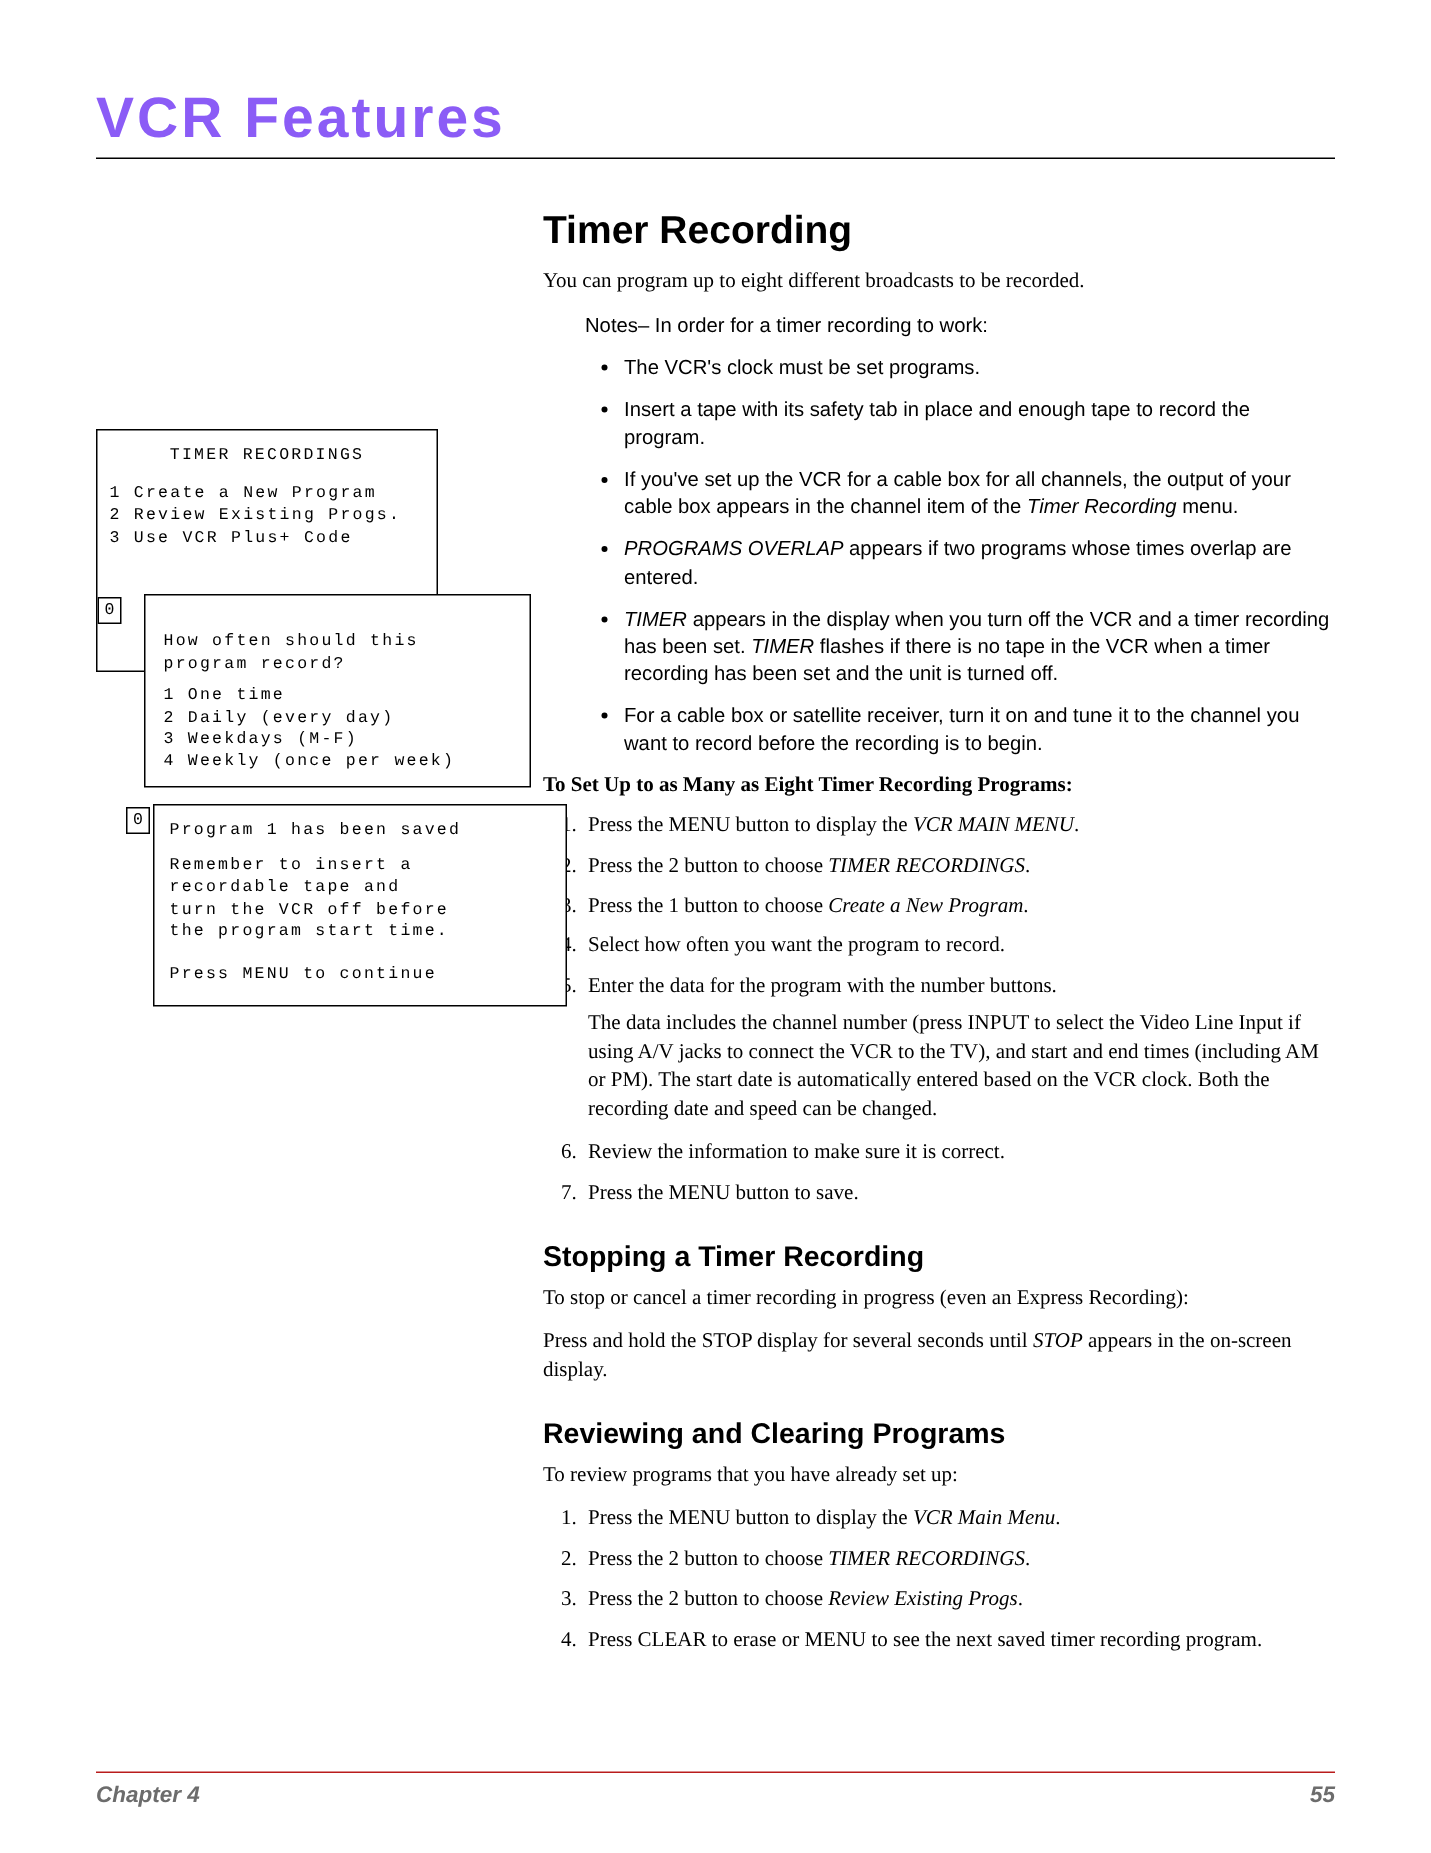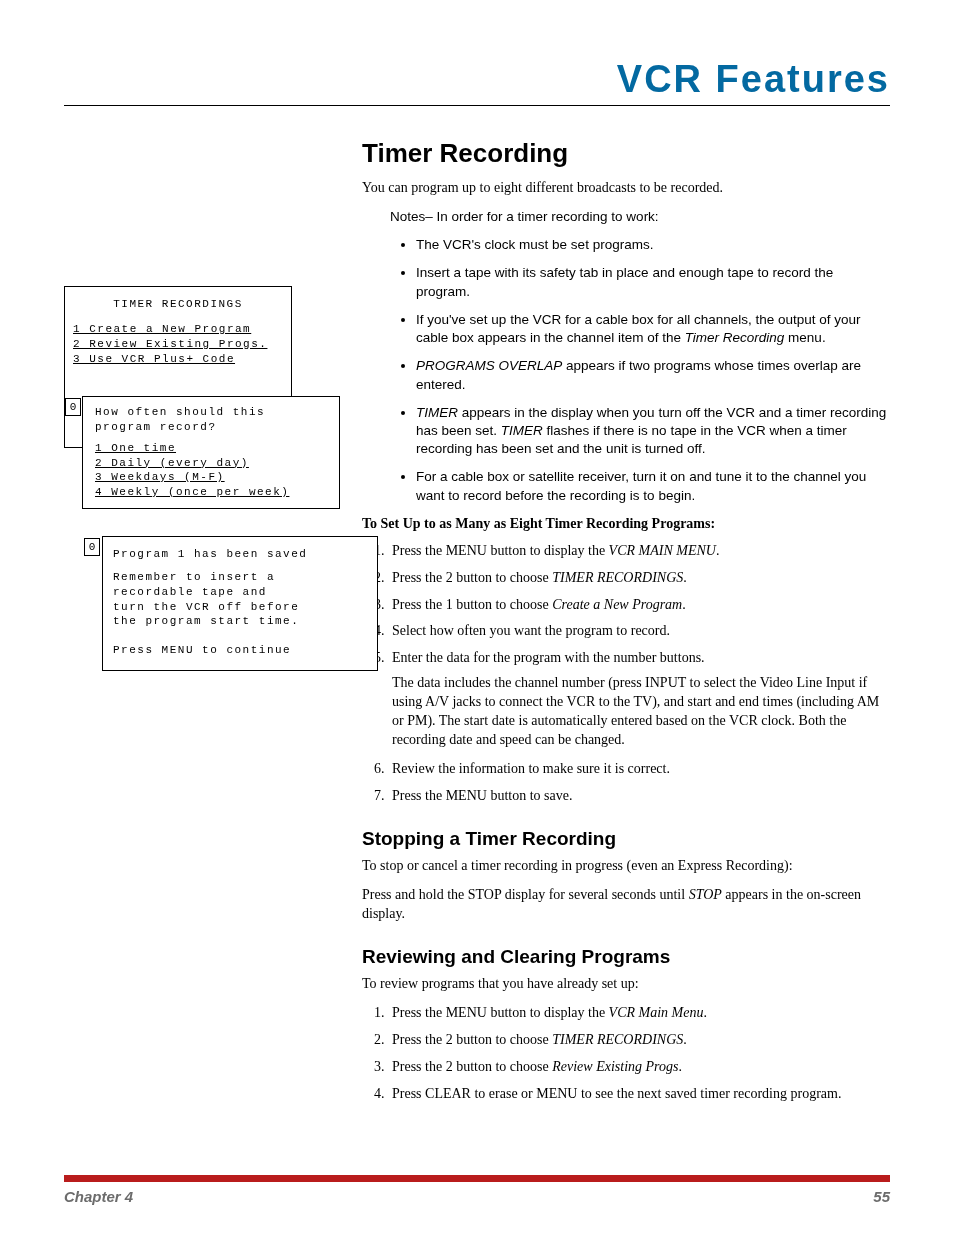--- a/index.html
+++ b/index.html
@@ -18,22 +18,21 @@
     width: 954px;
     height: 1235px;
     box-sizing: border-box;
     padding: 58px 64px 0 64px;
   }
   .header-title {
     font-family: Impact, 'Arial Black', sans-serif;
     font-weight: 900;
     font-size: 38px;
     letter-spacing: 2px;
-    color: #0369a1;
-    text-align: right;
+    color: #8b5cf6;
     margin: 0 0 4px 0;
     font-stretch: condensed;
   }
   .header-rule {
     border: none;
     border-top: 1px solid #000;
     margin: 0 0 30px 0;
   }
   .columns {
     display: flex;
@@ -104,46 +103,46 @@
   }
   .osd .title {
     text-align: center;
     margin-bottom: 10px;
   }
   .cascade {
     position: relative;
     height: 420px;
   }
   .cascade .box1 { position: absolute; top: 0; left: 0; width: 210px; height: 140px; }
-  .cascade .box2 { position: absolute; top: 110px; left: 18px; width: 240px; padding-top:8px; padding-bottom:8px;}
+  .cascade .box2 { position: absolute; top: 110px; left: 32px; width: 240px; padding-top:24px; padding-bottom:8px;}
   .cascade .box3 { position: absolute; top: 250px; left: 38px; width: 256px; padding:10px 8px 12px 10px;}
   .cascade .side-zero {
     position: absolute;
     border: 1px solid #000;
     width: 14px;
     text-align: center;
     font-family: 'Courier New', monospace;
     font-size: 11px;
     background:#fff;
     line-height:14px;
     padding:1px 0;
   }
   .sz1 { top: 112px; left: 1px; }
   .sz2 { top: 252px; left: 20px; }
 
-  .osd-list div { white-space: pre; text-decoration: underline; }
+  .osd-list div { white-space: pre; }
   .box2 .q { padding-left:4px; margin-bottom:6px;}
   .box2 .opts { padding-left:4px;}
 
   .footer {
     position: absolute;
     left: 64px;
     right: 64px;
     bottom: 30px;
-    border-top: 7px solid #b91c1c;
+    border-top: 1px solid #b91c1c;
     padding-top: 6px;
     display: flex;
     justify-content: space-between;
     font-style: italic;
     color: #6c6c6c;
     font-family: 'Segoe UI', Arial, sans-serif;
     font-weight: 700;
     font-size: 15px;
   }
 </style>

